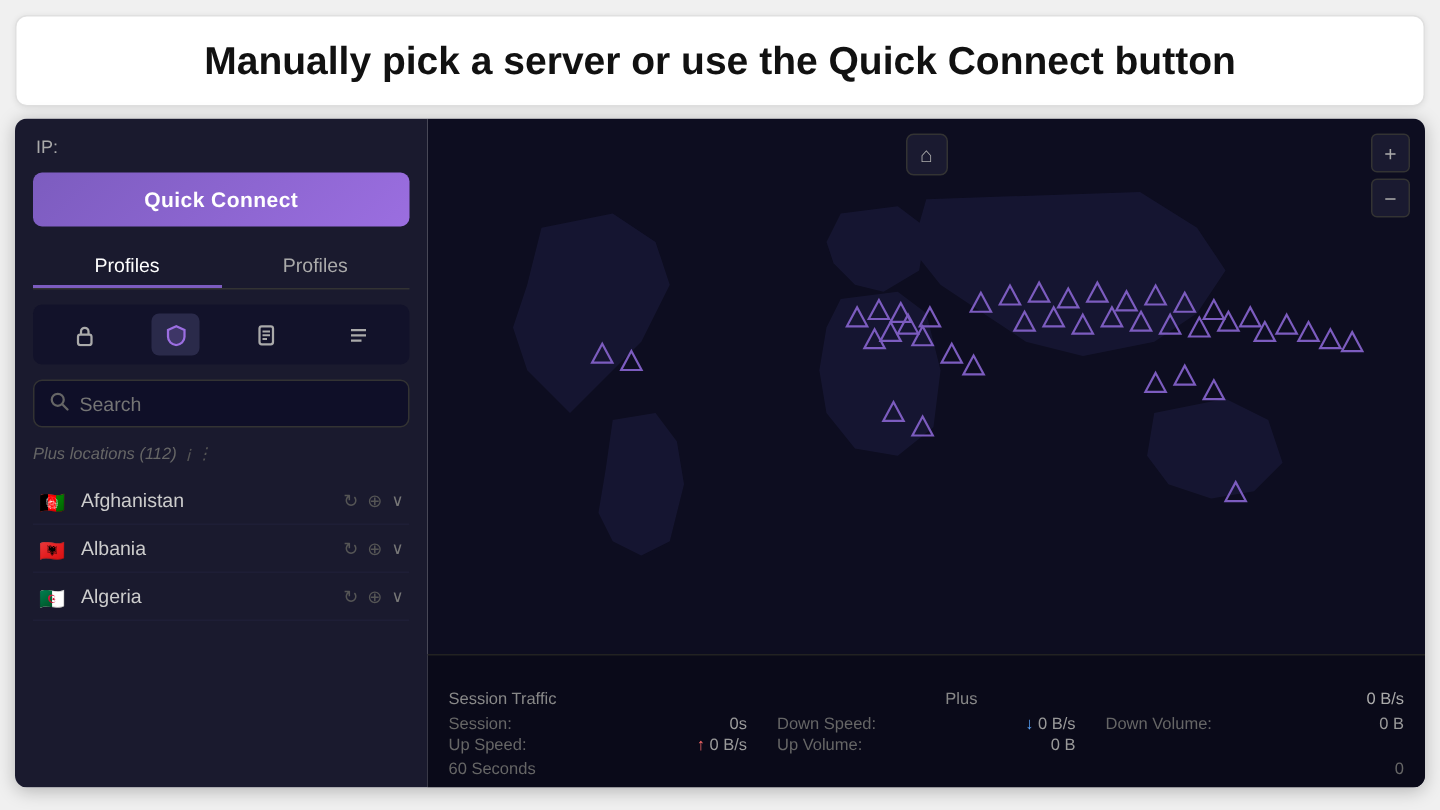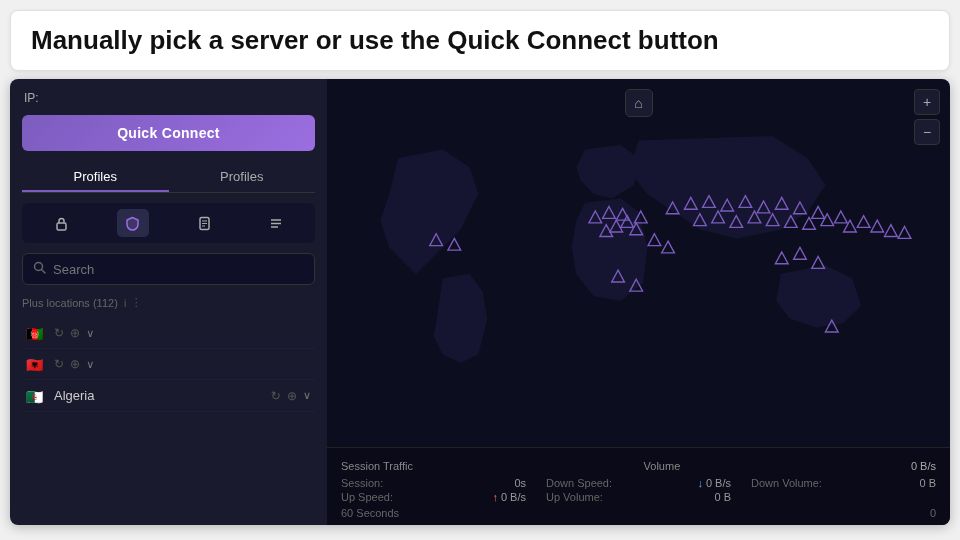--- a/index.html
+++ b/index.html
@@ -17,35 +17,36 @@
       border: 1px solid #e0e0e0;
       border-radius: 8px;
       margin: 10px 10px 8px 10px;
       padding: 14px 20px;
       box-shadow: 0 1px 4px rgba(0,0,0,0.08);
     }
     .header h1 {
       font-size: 26px;
       font-weight: 700;
       color: #111;
+      text-align: center;
     }
 
     
     .main-container {
       display: flex;
       margin: 0 10px;
       border-radius: 8px;
       overflow: hidden;
       height: 446px;
       box-shadow: 0 2px 12px rgba(0,0,0,0.25);
     }
 
     
     .left-panel {
-      width: 317px;
+      width: 275px;
       background: #1a1a2e;
       flex-shrink: 0;
       display: flex;
       flex-direction: column;
       padding: 12px 12px 0 12px;
     }
 
     .ip-row {
       color: #aaa;
       font-size: 12px;
@@ -132,20 +133,21 @@
       flex: 1;
     }
 
     .plus-locations {
       display: flex;
       align-items: center;
       font-size: 11px;
       color: #666;
       margin-bottom: 6px;
       padding: 2px 0;
+      font-style: italic;
     }
     .plus-locations .info-icon {
       margin-left: 6px;
       color: #555;
       font-size: 11px;
     }
     .plus-locations .dots-icon {
       margin-left: 4px;
       color: #555;
     }
@@ -248,21 +250,21 @@
       pointer-events: none;
     }
 
     
     .stats-panel {
       position: absolute;
       bottom: 0;
       left: 0;
       right: 0;
       background: rgba(10, 10, 25, 0.92);
-      padding: 12px 14px 6px;
+      padding: 23px 14px 6px;
       border-top: 1px solid #222;
     }
     .stats-header {
       display: flex;
       justify-content: space-between;
       margin-bottom: 4px;
     }
     .stats-title {
       color: #888;
       font-size: 11px;
@@ -370,29 +372,31 @@
     <div class="plus-locations">
       <span>Plus locations (112)</span>
       <span class="info-icon">ℹ</span>
       <span class="dots-icon">⋮</span>
     </div>
 
     <div class="country-list">
 
       <div class="country-item">
         <span class="flag">🇦🇫</span>
+        <span class="country-name">Afghanistan</span>
         <div class="country-actions">
           <span>↻</span>
           <span>⊕</span>
           <span class="chevron">∨</span>
         </div>
       </div>
 
       <div class="country-item">
         <span class="flag">🇦🇱</span>
+        <span class="country-name">Albania</span>
         <div class="country-actions">
           <span>↻</span>
           <span>⊕</span>
           <span class="chevron">∨</span>
         </div>
       </div>
 
       <div class="country-item">
         <span class="flag">🇩🇿</span>
         <span class="country-name">Algeria</span>
@@ -478,21 +482,21 @@
     </div>
 
     <div class="map-controls">
       <div class="map-btn">+</div>
       <div class="map-btn">−</div>
     </div>
 
     <div class="stats-panel">
       <div class="stats-header">
         <span class="stats-title">Session Traffic</span>
-        <span class="stats-title">Volume</span>
+        <span class="stats-title">Plus</span>
         <span class="stats-value">0 B/s</span>
       </div>
       <div class="stats-grid">
         <div class="stat-row">
           <span class="stat-label">Session:</span>
           <span class="stat-val">0s</span>
         </div>
         <div class="stat-row">
           <span class="stat-label">Down Speed:</span>
           <span class="stat-val">

